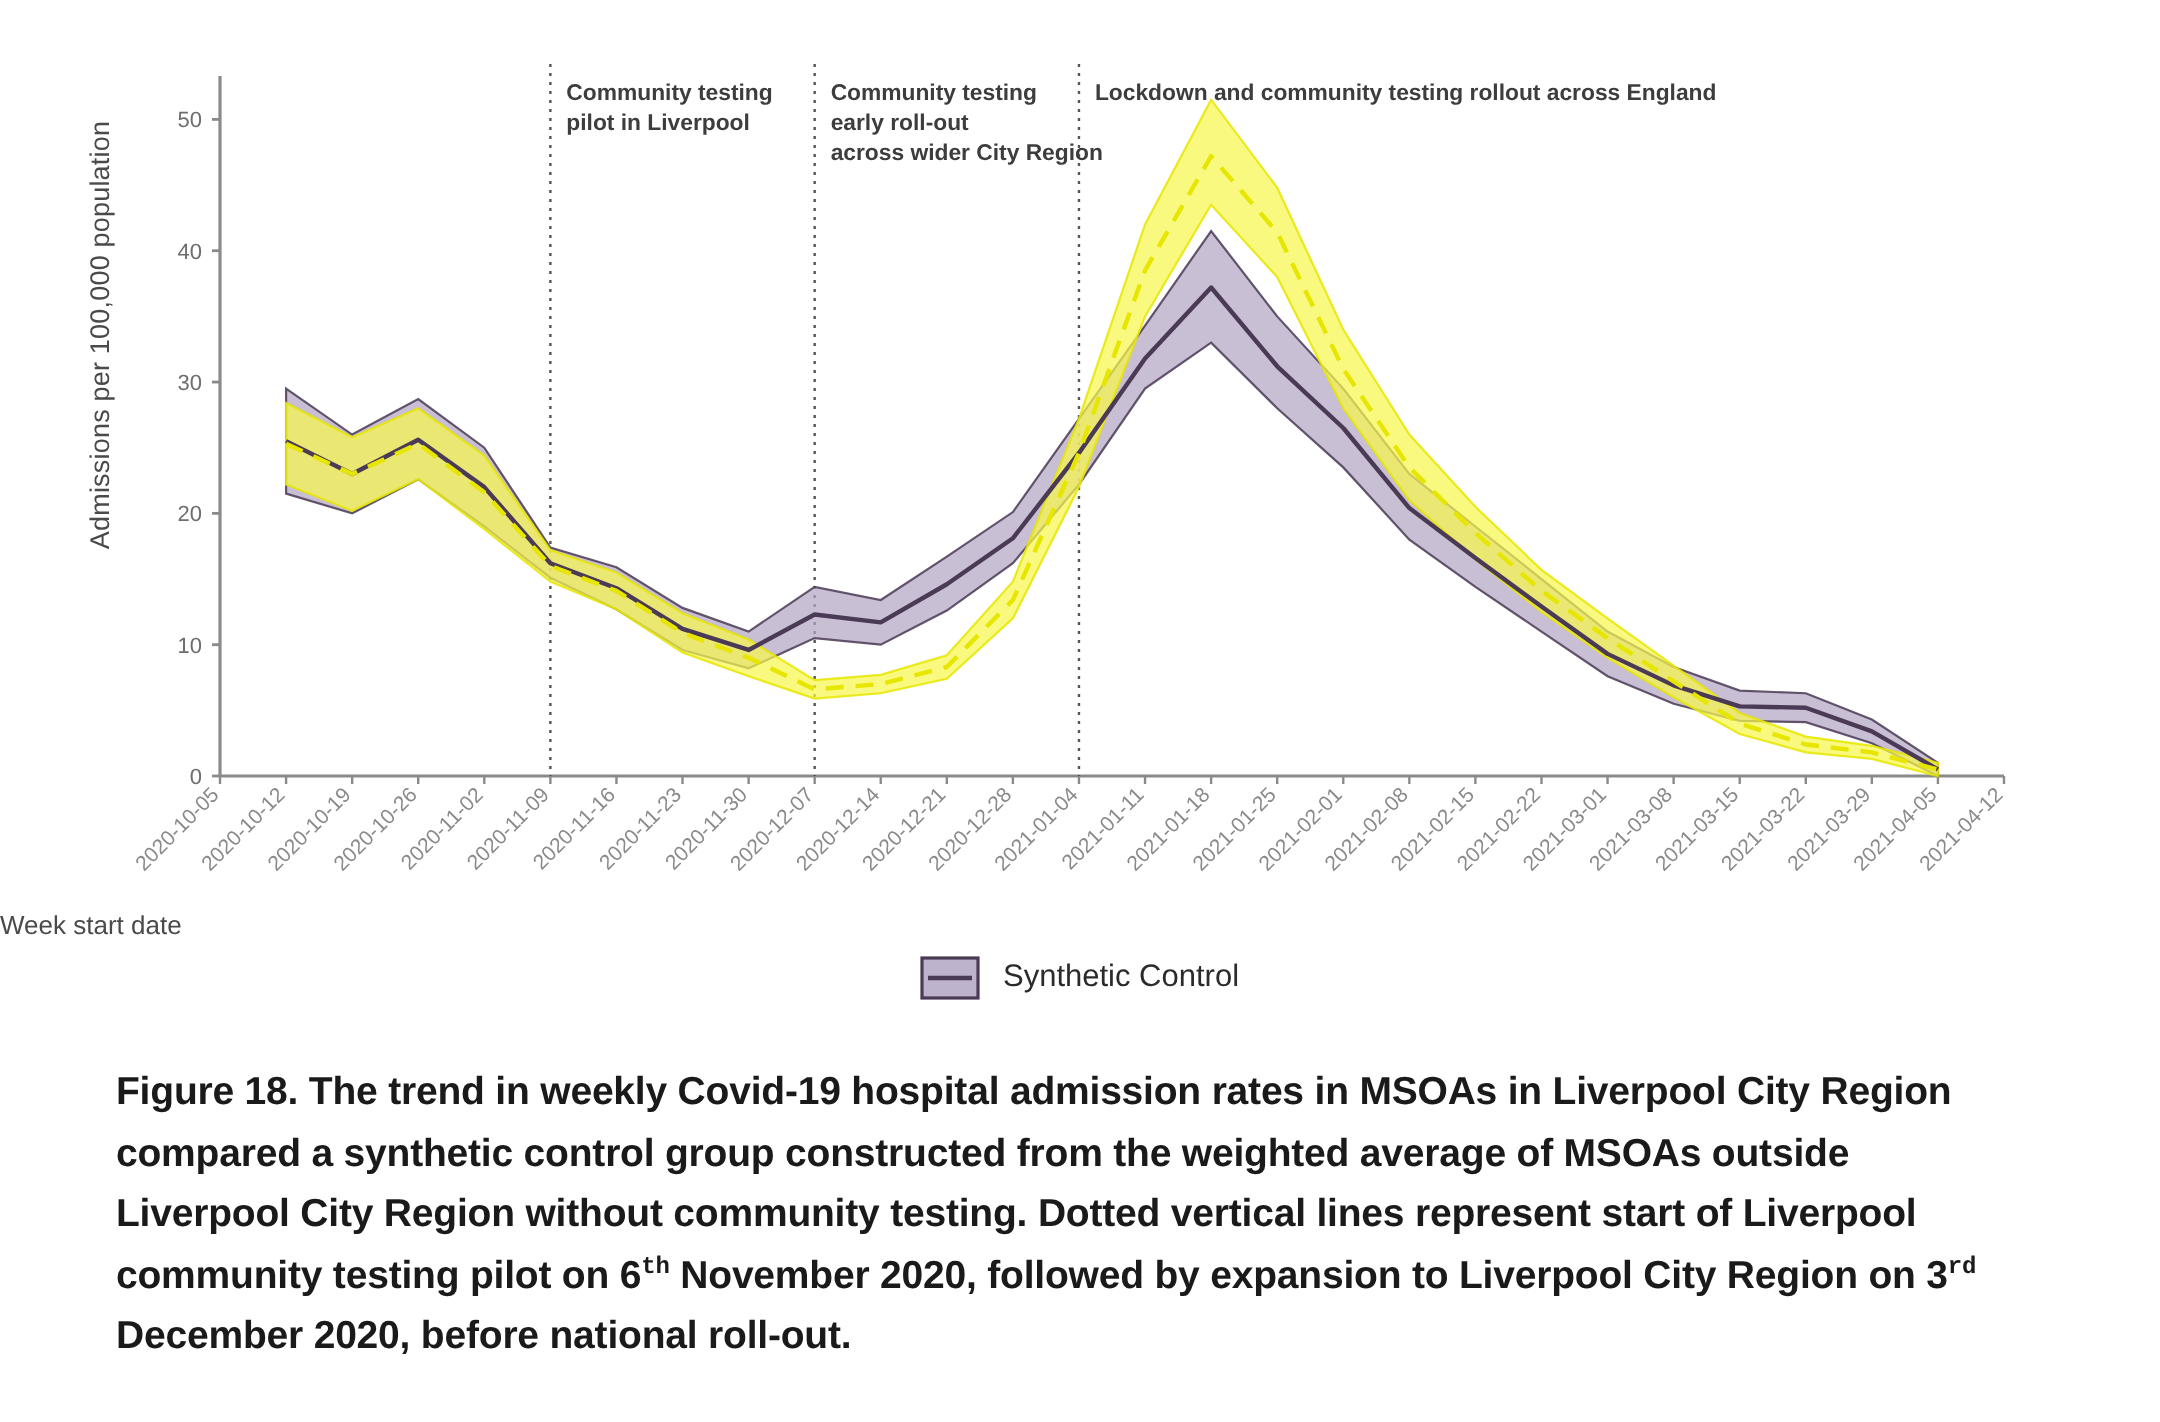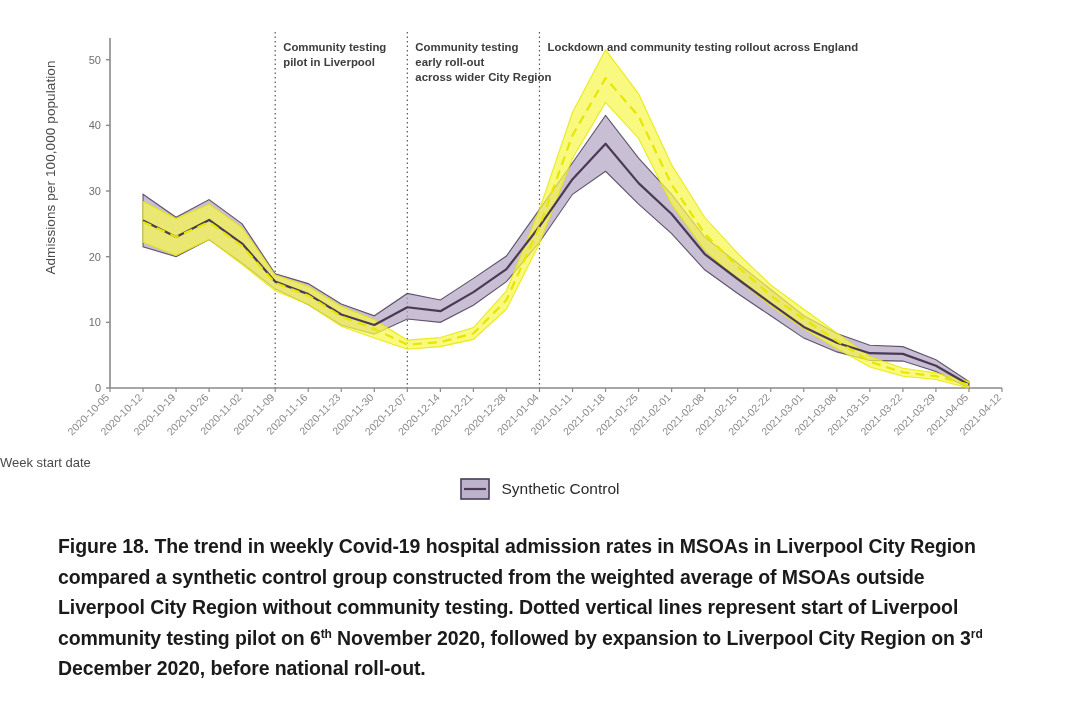--- a/index.html
+++ b/index.html
@@ -16,21 +16,21 @@
   .annot{position:absolute;font-size:11.4px;color:#3d3d3d;line-height:15px;white-space:pre-line;font-weight:bold;}
   .legend{position:absolute;top:478px;left:0;width:1080px;display:flex;justify-content:center;align-items:center;gap:52px;}
   .legend-item{display:flex;align-items:center;gap:11px;}
   .legend-key{width:30px;height:22px;display:block;}
   .legend-text{font-size:15.5px;color:#2b2b2b;}
   .caption{
     position:absolute;left:58px;top:531px;width:952px;
     font-size:19.5px;line-height:30.5px;font-weight:bold;color:#1a1a1a;
     font-family:"Liberation Sans",sans-serif;letter-spacing:-.1px;
   }
-  .caption sup{font-size:12px;vertical-align:super;line-height:0;}
+  .caption sup{font-size:12px;vertical-align:super;line-height:0;font-family:Liberation Mono, monospace;}
   .tick-text{font-size:11px;fill:#6e6e6e;font-family:"Liberation Sans",sans-serif;}
   .xtick-text{font-size:10.5px;fill:#8a8a8a;font-family:"Liberation Sans",sans-serif;}
 </style>
 </head>
 <body>
 
 <div id="figure">
 
   <div class="plot-wrap">
     <svg class="chart" id="chart-svg" width="1080" height="520">

